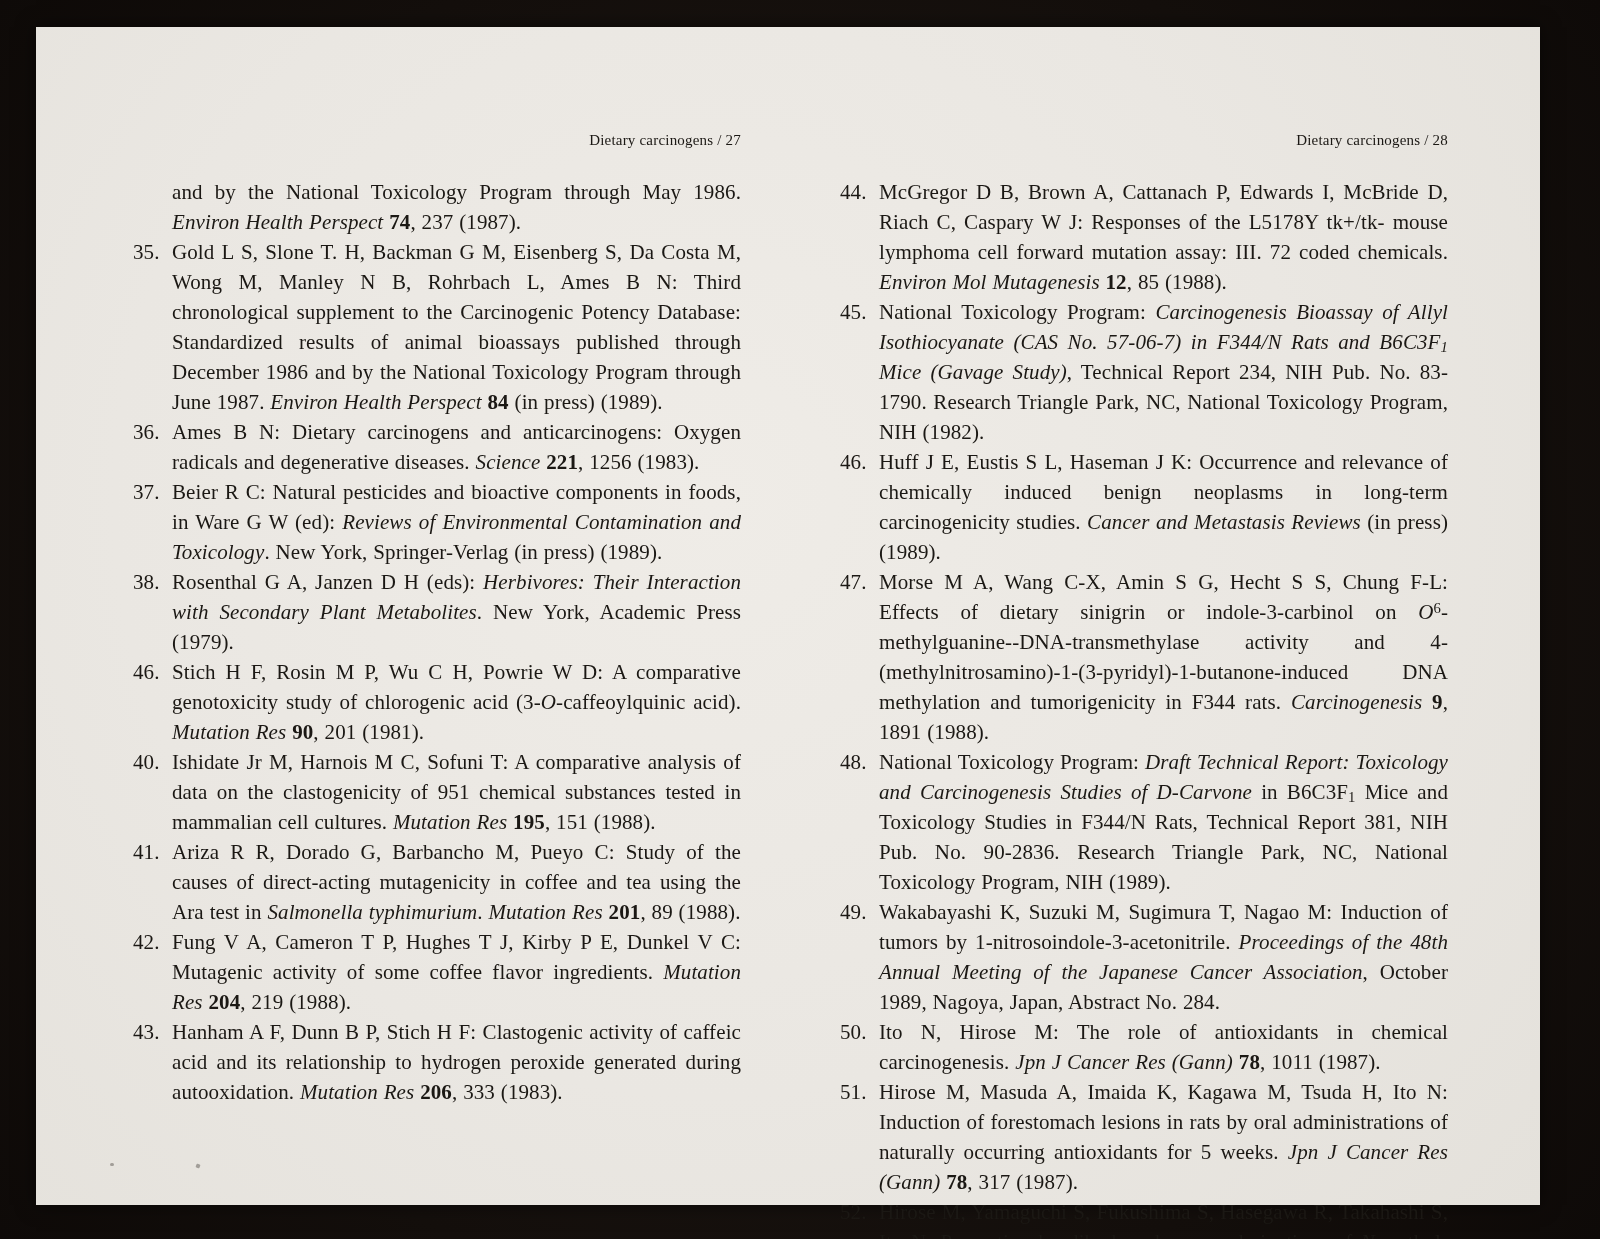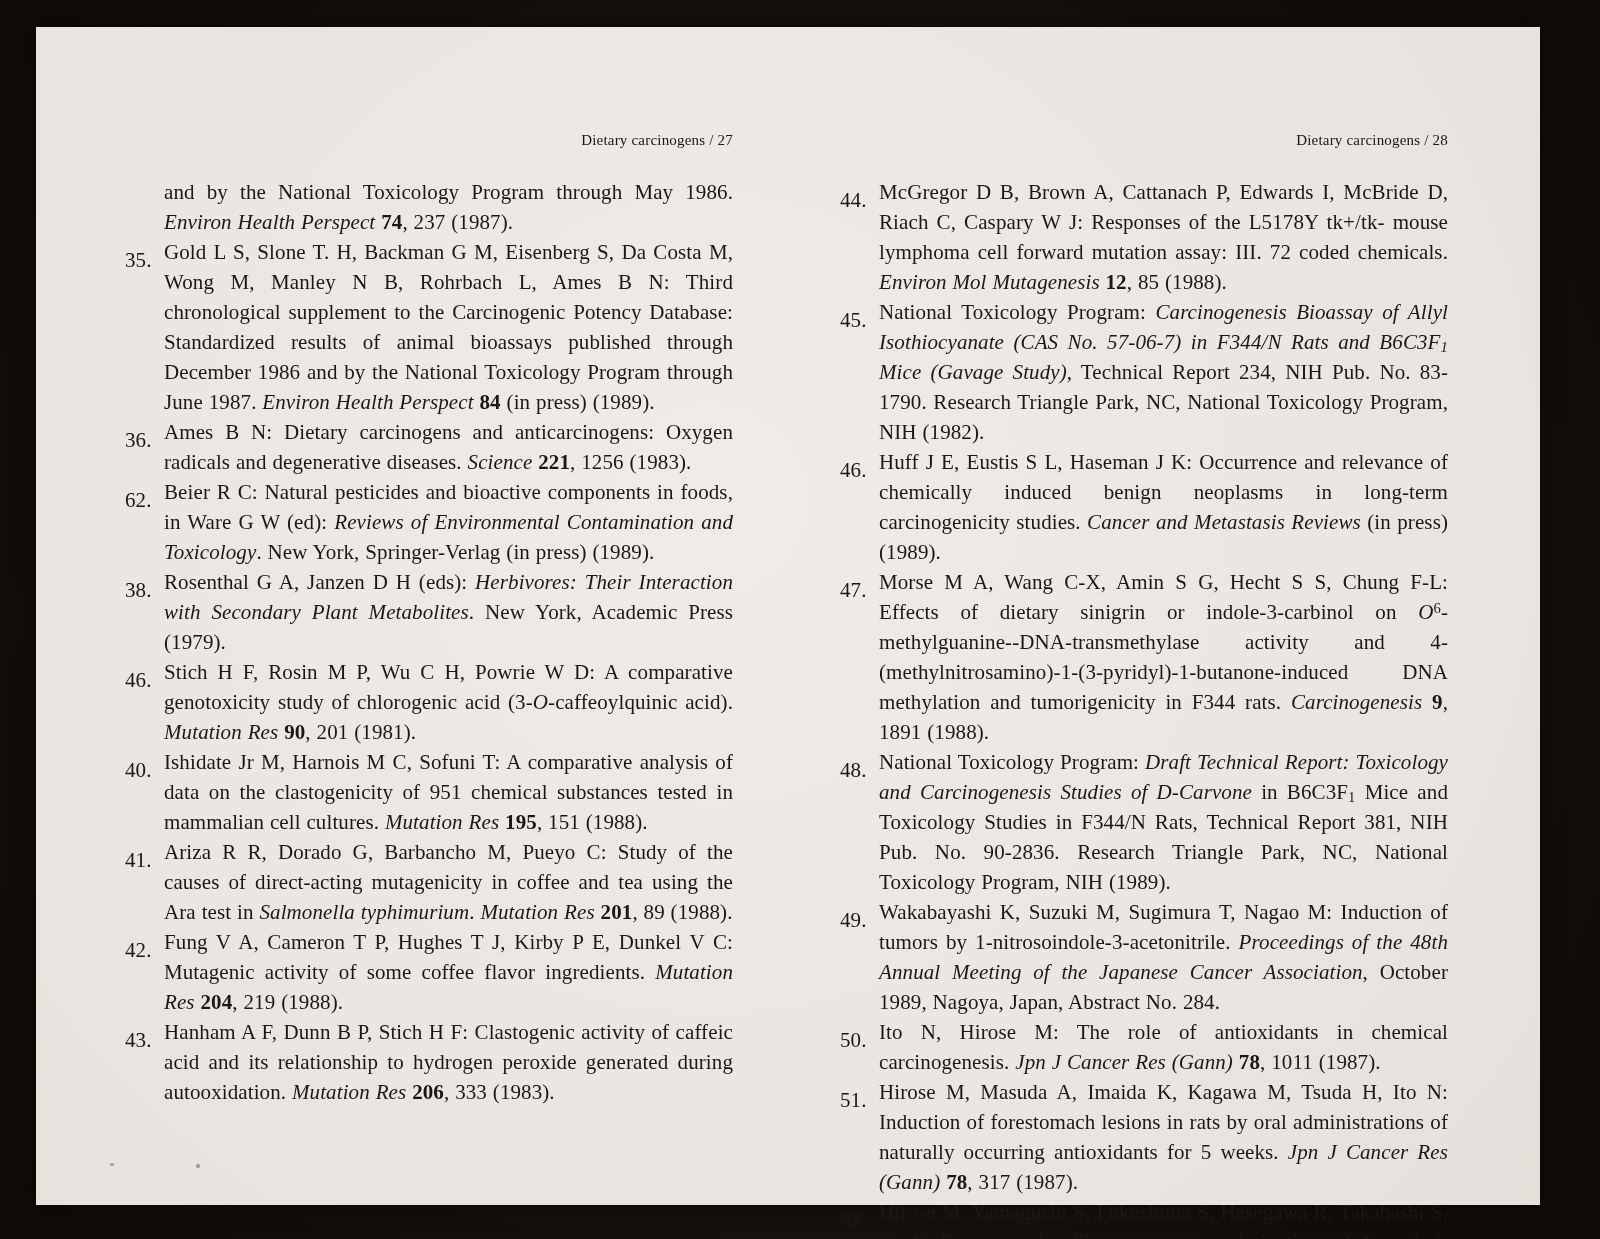--- a/index.html
+++ b/index.html
@@ -25,21 +25,21 @@
     background:
       radial-gradient(circle at 45% 40%, #efece7 0%, #eae7e2 55%, #e4e1db 100%);
     box-shadow: 0 0 18px rgba(0,0,0,0.55);
     color: var(--ink, #1b1814);
   }
   .col {
     position: absolute;
     top: 104px;
     width: 608px;
   }
-  .col-left  { left: 89px; }
+  .col-left  { left: 97px; }
   .col-right { left: 804px; }
   .col-header {
     text-align: right;
     font-size: 15px;
     line-height: 19px;
     margin-bottom: 27px;
     letter-spacing: 0.2px;
   }
   .refs { }
   .ref {
@@ -49,21 +49,20 @@
     line-height: 30px;
     text-align: justify;
     letter-spacing: 0.1px;
     word-spacing: 0.5px;
   }
   .ref-num {
     position: absolute;
     left: 0;
     top: 0;
     width: 34px;
-    margin-top: 8px;
   }
   .it { font-style: italic; }
   .bd { font-weight: bold; }
   sup, sub { font-size: 0.7em; line-height: 0; }
   sup { vertical-align: 6px; }
   sub { vertical-align: -3px; }
   .mark {
     position: absolute;
     background: #84807a;
     opacity: 0.7;
@@ -76,21 +75,21 @@
 
 <div id="screen">
   <div class="paper">
 
     <div class="col col-left">
       <div class="col-header">Dietary carcinogens / 27</div>
       <div class="refs">
           <div class="ref"><span class="ref-num"></span><span class="ref-body"><span>and by the National Toxicology Program through May 1986.  </span><span class="it">Environ Health Perspect</span><span> </span><span class="bd">74</span><span>, 237 (1987).</span></span></div>
           <div class="ref"><span class="ref-num">35.</span><span class="ref-body"><span>Gold L S, Slone T. H, Backman G M, Eisenberg S, Da Costa M, Wong M, Manley N B, Rohrbach L, Ames B N:  Third chronological supplement to the Carcinogenic Potency Database: Standardized results of animal bioassays published through December 1986 and by the National Toxicology Program through June 1987.  </span><span class="it">Environ Health Perspect</span><span> </span><span class="bd">84</span><span> (in press) (1989).</span></span></div>
           <div class="ref"><span class="ref-num">36.</span><span class="ref-body"><span>Ames B N:  Dietary carcinogens and anticarcinogens: Oxygen radicals and degenerative diseases.  </span><span class="it">Science</span><span> </span><span class="bd">221</span><span>, 1256 (1983).</span></span></div>
-          <div class="ref"><span class="ref-num">62.</span><span class="ref-body"><span>Beier R C:  Natural pesticides and bioactive components in foods, in Ware G W (ed): </span><span class="it">Reviews of Environmental Contamination and Toxicology</span><span>.  New York, Springer-Verlag (in press) (1989).</span></span></div>
+          <div class="ref"><span class="ref-num">37.</span><span class="ref-body"><span>Beier R C:  Natural pesticides and bioactive components in foods, in Ware G W (ed): </span><span class="it">Reviews of Environmental Contamination and Toxicology</span><span>.  New York, Springer-Verlag (in press) (1989).</span></span></div>
           <div class="ref"><span class="ref-num">38.</span><span class="ref-body"><span>Rosenthal G A, Janzen D H (eds):  </span><span class="it">Herbivores: Their Interaction with Secondary Plant Metabolites</span><span>.  New York, Academic Press (1979).</span></span></div>
           <div class="ref"><span class="ref-num">46.</span><span class="ref-body"><span>Stich H F, Rosin M P, Wu C H, Powrie W D:  A comparative genotoxicity study of chlorogenic acid (3-</span><span class="it">O</span><span>-caffeoylquinic acid).  </span><span class="it">Mutation Res</span><span> </span><span class="bd">90</span><span>, 201 (1981).</span></span></div>
           <div class="ref"><span class="ref-num">40.</span><span class="ref-body"><span>Ishidate Jr M, Harnois M C, Sofuni T:  A comparative analysis of data on the clastogenicity of 951 chemical substances tested in mammalian cell cultures.  </span><span class="it">Mutation Res</span><span> </span><span class="bd">195</span><span>, 151 (1988).</span></span></div>
           <div class="ref"><span class="ref-num">41.</span><span class="ref-body"><span>Ariza R R, Dorado G, Barbancho M, Pueyo C:  Study of the causes of direct-acting mutagenicity in coffee and tea using the Ara test in </span><span class="it">Salmonella typhimurium</span><span>.  </span><span class="it">Mutation Res</span><span> </span><span class="bd">201</span><span>, 89 (1988).</span></span></div>
           <div class="ref"><span class="ref-num">42.</span><span class="ref-body"><span>Fung V A, Cameron T P, Hughes T J, Kirby P E, Dunkel V C:  Mutagenic activity of some coffee flavor ingredients.  </span><span class="it">Mutation Res</span><span> </span><span class="bd">204</span><span>, 219 (1988).</span></span></div>
           <div class="ref"><span class="ref-num">43.</span><span class="ref-body"><span>Hanham A F, Dunn B P, Stich H F:  Clastogenic activity of caffeic acid and its relationship to hydrogen peroxide generated during autooxidation.  </span><span class="it">Mutation Res</span><span> </span><span class="bd">206</span><span>, 333 (1983).</span></span></div>
         </div>
     </div>
 
     <div class="col col-right">

